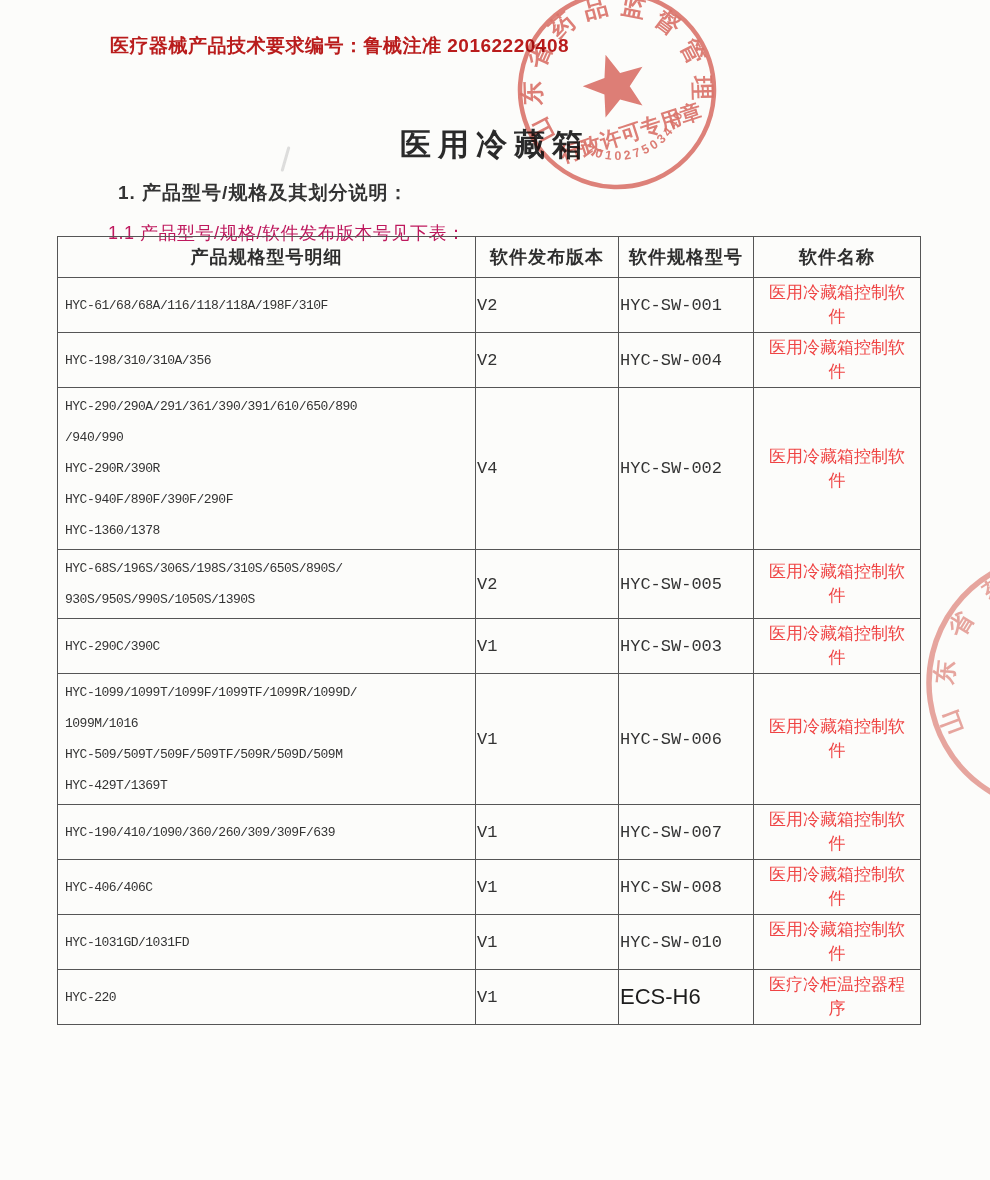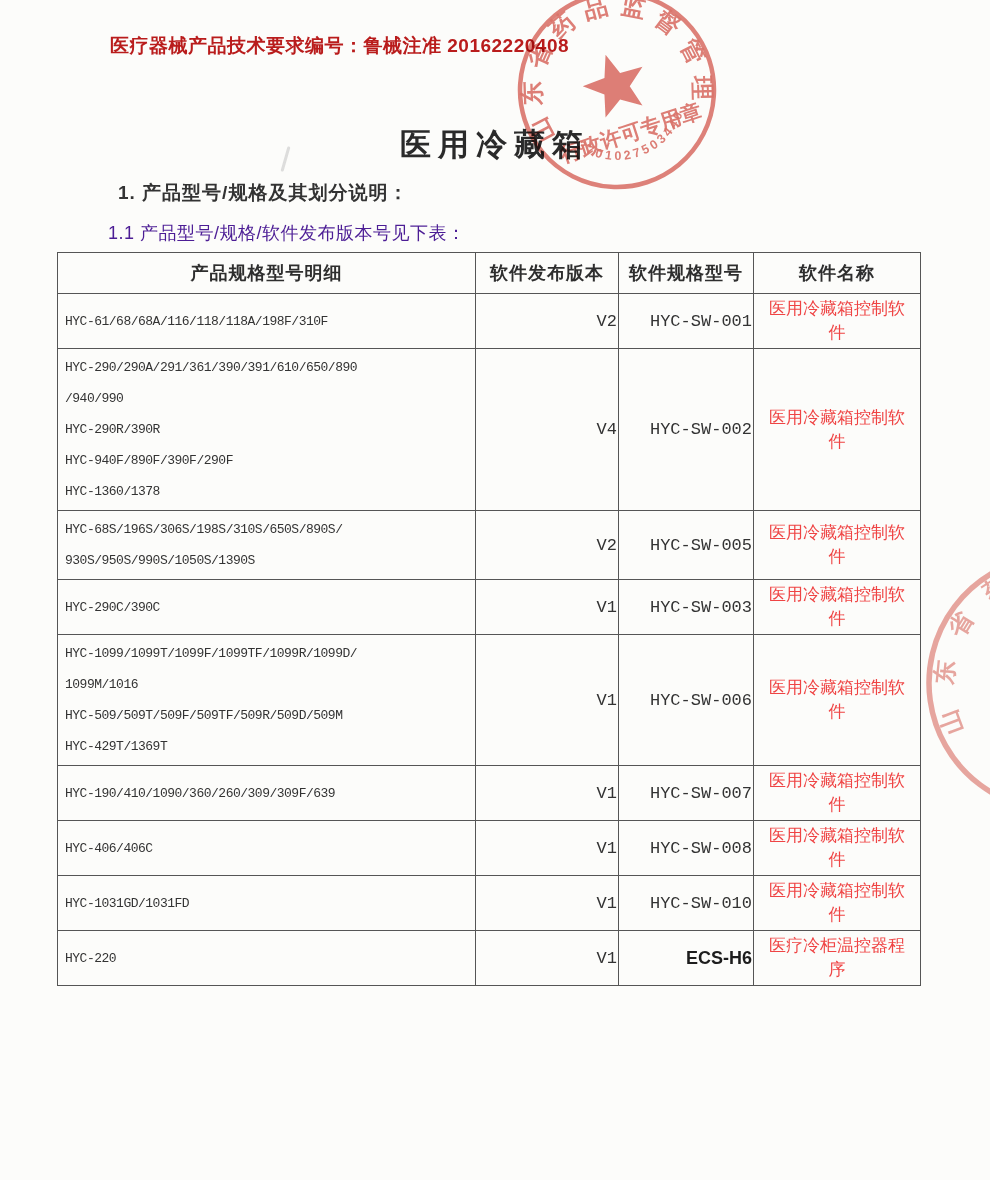--- a/index.html
+++ b/index.html
@@ -16,47 +16,47 @@
   .doc-title{
     position:absolute;left:0;top:124px;width:990px;text-align:center;
     font-size:31px;font-weight:700;letter-spacing:7px;color:#2a2a2a;
   }
   .section-1{
     position:absolute;left:118px;top:180px;
     font-size:19px;font-weight:600;letter-spacing:1px;color:#333;
   }
   .section-1-1{
     position:absolute;left:108px;top:221px;
-    font-size:18px;font-weight:500;letter-spacing:.5px;color:#4c1d95;
+    font-size:18px;font-weight:500;letter-spacing:.5px;color:#be185d;
   }
   table.spec{
-    position:absolute;left:57px;top:252px;width:863px;
+    position:absolute;left:57px;top:236px;width:863px;
     border-collapse:collapse;table-layout:fixed;
     background:transparent;
     border-radius:11px;
   }
   .spec th,.spec td{border:1.7px solid #555;}
   .spec th{
     font-size:18px;font-weight:700;padding:8px 2px;color:#2e2e2e;
     letter-spacing:1px;
   }
   .spec td{font-size:17px;color:#333;}
   td.c-model{
     text-align:left;padding:3px 4px 3px 7px;
     font-family:"Liberation Mono","DejaVu Sans Mono",monospace;
     font-size:13px;line-height:31px;letter-spacing:-0.5px;white-space:nowrap;
   }
   td.c-ver,td.c-sw{
-    text-align:right;
+    text-align:left;
     font-family:"Liberation Mono","DejaVu Sans Mono",monospace;
     font-size:17px;letter-spacing:0;
   }
   td.c-sw.alt{
     font-family:"Liberation Sans","DejaVu Sans",sans-serif;
-    font-weight:700;font-size:18px;color:#1d1d1d;letter-spacing:0;
+    font-weight:400;font-size:22px;color:#1d1d1d;letter-spacing:0;
   }
   td.c-name{
     text-align:center;line-height:24px;padding:3px 8px;font-size:17px;
     color:#ef4444;
   }
   
   .seal-main{
     position:absolute;left:498px;top:-14px;width:240px;height:220px;
     opacity:.82;mix-blend-mode:multiply;filter:blur(.3px);
     pointer-events:none;
@@ -101,20 +101,28 @@
           <th>软件名称</th>
         </tr>
       </thead>
     <tbody>
         <tr>
           <td class="c-model">
             <div>HYC-61/68/68A/116/118/118A/198F/310F</div>
           </td>
           <td class="c-ver">V2</td>
           <td class="c-sw">HYC-SW-001</td>
+          <td class="c-name">医用冷藏箱控制软件</td>
+        </tr>
+        <tr>
+          <td class="c-model">
+            <div>HYC-198/310/310A/356</div>
+          </td>
+          <td class="c-ver">V2</td>
+          <td class="c-sw">HYC-SW-004</td>
           <td class="c-name">医用冷藏箱控制软件</td>
         </tr>
         <tr>
           <td class="c-model">
             <div>HYC-290/290A/291/361/390/391/610/650/890</div>
             <div>/940/990</div>
             <div>HYC-290R/390R</div>
             <div>HYC-940F/890F/390F/290F</div>
             <div>HYC-1360/1378</div>
           </td>

